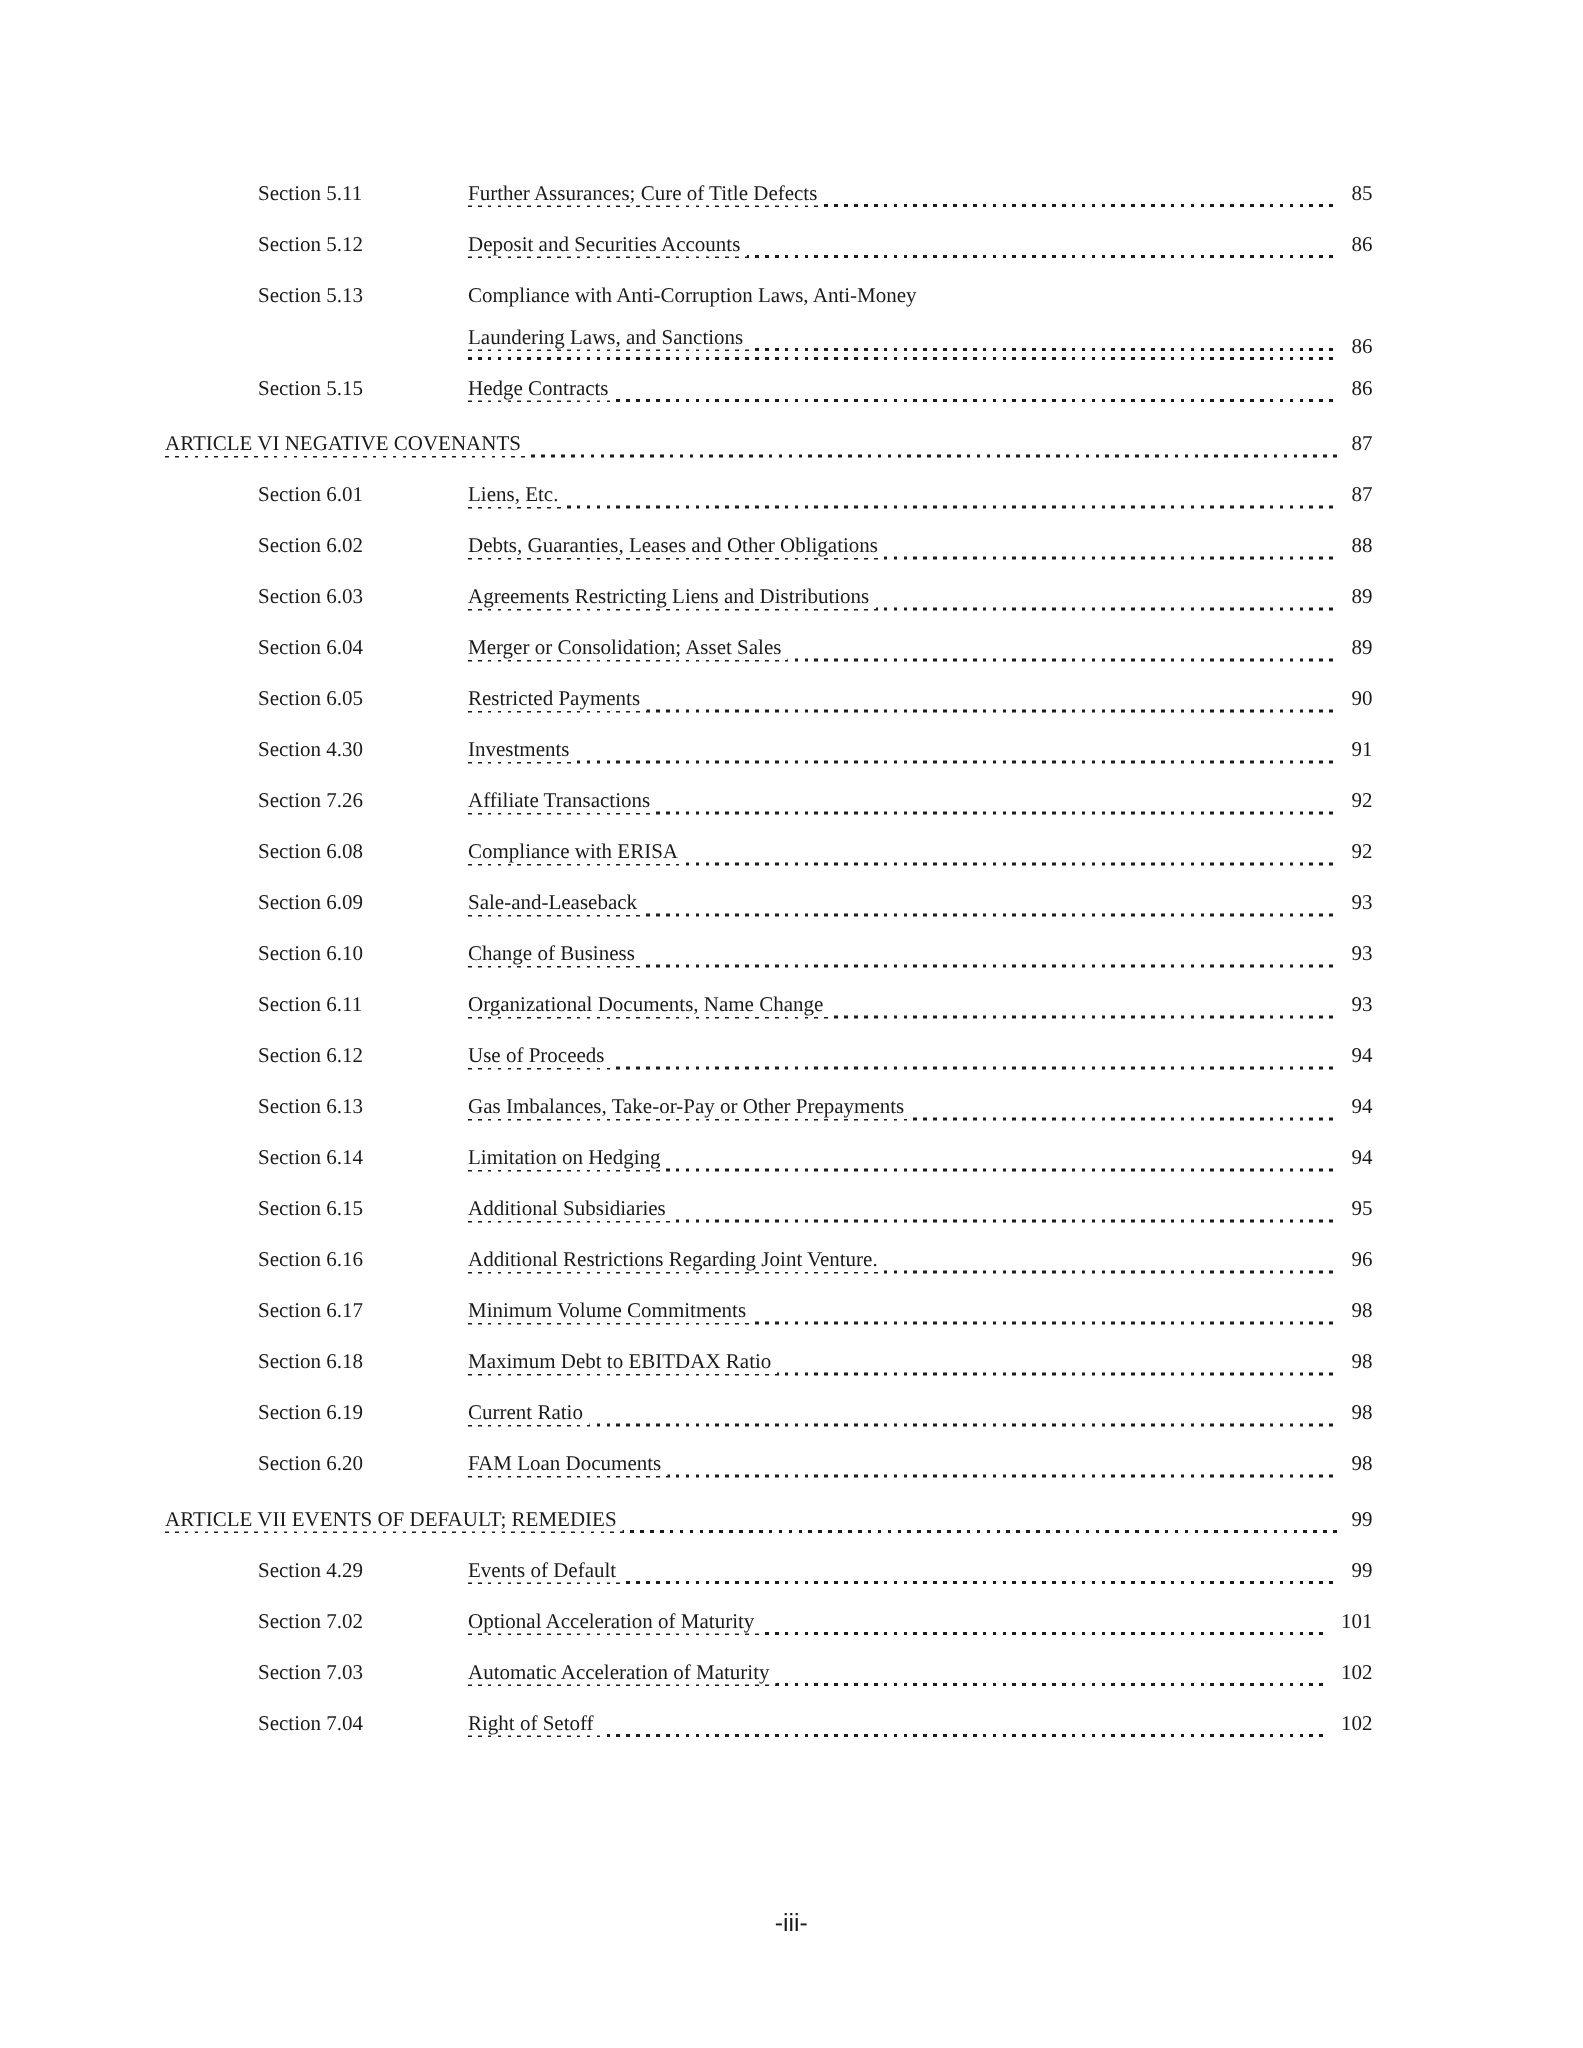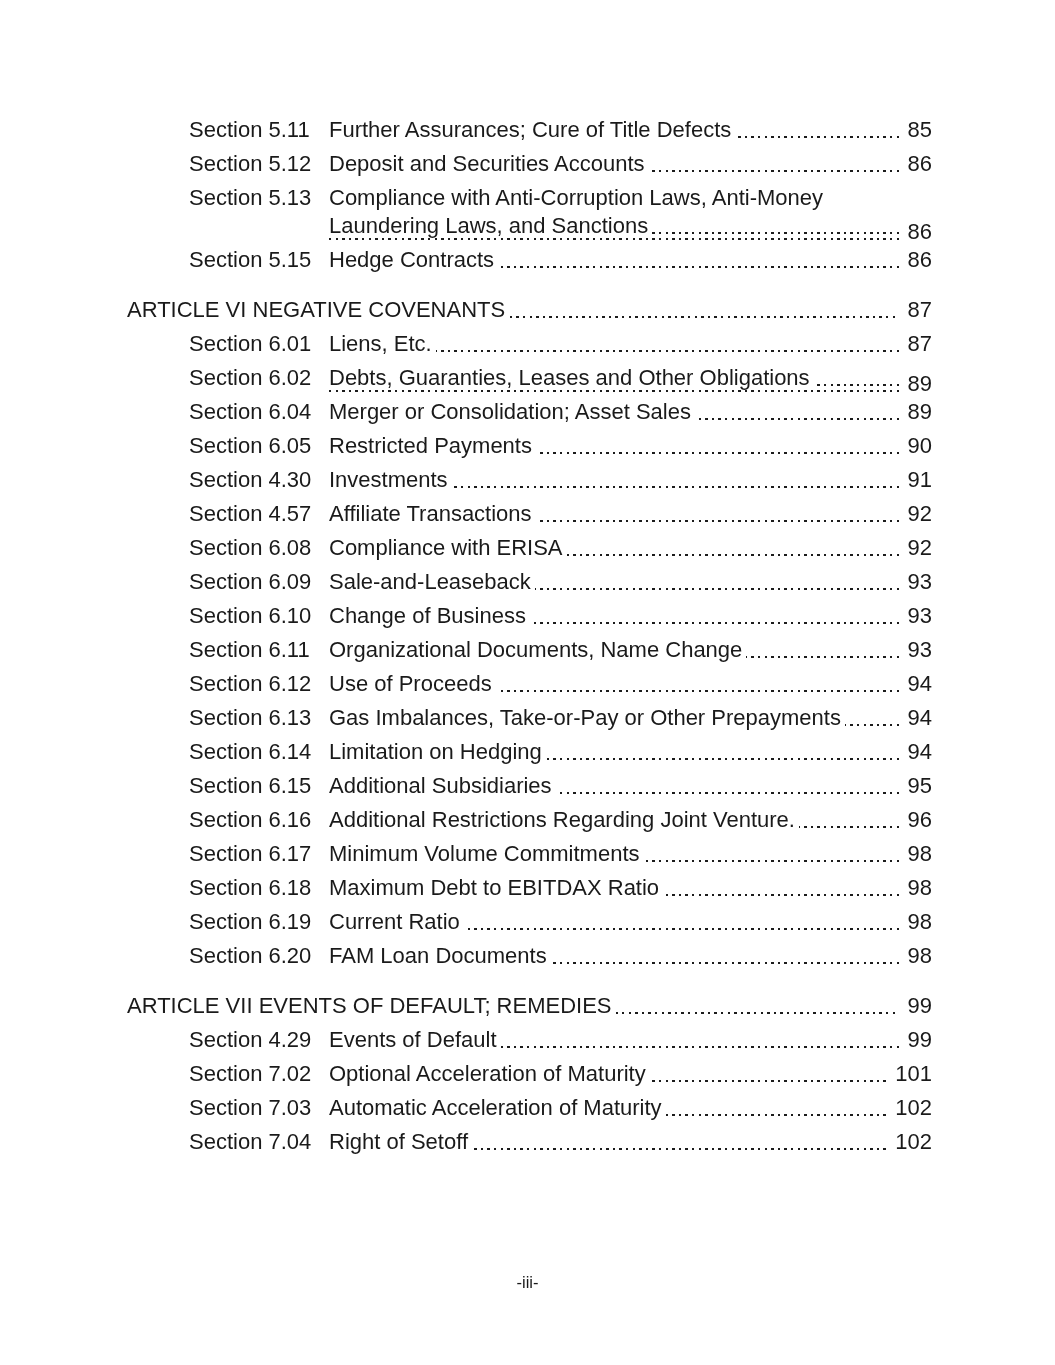--- a/index.html
+++ b/index.html
@@ -10,32 +10,33 @@
   }
   .sheet {
     position: relative;
     width: 1055px;
     height: 1365px;
     background: #ffffff;
     overflow: hidden;
   }
   .toc {
     position: absolute;
-    left: 127px;
+    left: 110px;
     top: 116px;
     width: 805px;
-    font-size: 22px;
+    font-size: 14px;
     line-height: 28px;
+    font-family: Liberation Serif, serif;
   }
   .row {
     position: relative;
     margin-bottom: 6px;
   }
   .row.entry { padding-left: 202px; }
-  .row.heading-row { margin-top: 22px; }
+  .row.heading-row { margin-top: 9px; }
   
   .leader {
     position: absolute;
     left: 0;
     right: 2px;
     bottom: 6px;
     height: 2.4px;
     background: repeating-linear-gradient(to right, #1c1c1c 0 2.4px, transparent 2.4px 6.6px);
     z-index: 0;
   }
@@ -81,25 +82,25 @@
   <div class="toc" id="toc">
       <div class="row entry"><span class="leader"></span><span class="label">Section 5.11</span><span class="title">Further Assurances; Cure of Title Defects</span><span class="pagenum">85</span></div>
       <div class="row entry"><span class="leader"></span><span class="label">Section 5.12</span><span class="title">Deposit and Securities Accounts</span><span class="pagenum">86</span></div>
       <div class="row entry"><span class="leader"></span><span class="label">Section 5.13</span><span class="title">Compliance with Anti-Corruption Laws, Anti-Money
 Laundering Laws, and Sanctions</span><span class="pagenum">86</span></div>
       <div class="row entry"><span class="leader"></span><span class="label">Section 5.14</span><span class="pagenum">86</span></div>
       <div class="row entry"><span class="leader"></span><span class="label">Section 5.15</span><span class="title">Hedge Contracts</span><span class="pagenum">86</span></div>
       <div class="row heading-row"><span class="leader"></span><span class="title">ARTICLE VI NEGATIVE COVENANTS</span><span class="pagenum">87</span></div>
       <div class="row entry"><span class="leader"></span><span class="label">Section 6.01</span><span class="title">Liens, Etc.</span><span class="pagenum">87</span></div>
       <div class="row entry"><span class="leader"></span><span class="label">Section 6.02</span><span class="title">Debts, Guaranties, Leases and Other Obligations</span><span class="pagenum">88</span></div>
-      <div class="row entry"><span class="leader"></span><span class="label">Section 6.03</span><span class="pagenum">89</span></div>
+      <div class="row entry"><span class="leader"></span><span class="label">Section 6.03</span><span class="title">Agreements Restricting Liens and Distributions</span><span class="pagenum">89</span></div>
       <div class="row entry"><span class="leader"></span><span class="label">Section 6.04</span><span class="title">Merger or Consolidation; Asset Sales</span><span class="pagenum">89</span></div>
       <div class="row entry"><span class="leader"></span><span class="label">Section 6.05</span><span class="title">Restricted Payments</span><span class="pagenum">90</span></div>
       <div class="row entry"><span class="leader"></span><span class="label">Section 4.30</span><span class="title">Investments</span><span class="pagenum">91</span></div>
-      <div class="row entry"><span class="leader"></span><span class="label">Section 4.57</span><span class="title">Affiliate Transactions</span><span class="pagenum">92</span></div>
+      <div class="row entry"><span class="leader"></span><span class="label">Section 7.26</span><span class="title">Affiliate Transactions</span><span class="pagenum">92</span></div>
       <div class="row entry"><span class="leader"></span><span class="label">Section 6.08</span><span class="title">Compliance with ERISA</span><span class="pagenum">92</span></div>
       <div class="row entry"><span class="leader"></span><span class="label">Section 6.09</span><span class="title">Sale-and-Leaseback</span><span class="pagenum">93</span></div>
       <div class="row entry"><span class="leader"></span><span class="label">Section 6.10</span><span class="title">Change of Business</span><span class="pagenum">93</span></div>
       <div class="row entry"><span class="leader"></span><span class="label">Section 6.11</span><span class="title">Organizational Documents, Name Change</span><span class="pagenum">93</span></div>
       <div class="row entry"><span class="leader"></span><span class="label">Section 6.12</span><span class="title">Use of Proceeds</span><span class="pagenum">94</span></div>
       <div class="row entry"><span class="leader"></span><span class="label">Section 6.13</span><span class="title">Gas Imbalances, Take-or-Pay or Other Prepayments</span><span class="pagenum">94</span></div>
       <div class="row entry"><span class="leader"></span><span class="label">Section 6.14</span><span class="title">Limitation on Hedging</span><span class="pagenum">94</span></div>
       <div class="row entry"><span class="leader"></span><span class="label">Section 6.15</span><span class="title">Additional Subsidiaries</span><span class="pagenum">95</span></div>
       <div class="row entry"><span class="leader"></span><span class="label">Section 6.16</span><span class="title">Additional Restrictions Regarding Joint Venture.</span><span class="pagenum">96</span></div>
       <div class="row entry"><span class="leader"></span><span class="label">Section 6.17</span><span class="title">Minimum Volume Commitments</span><span class="pagenum">98</span></div>

